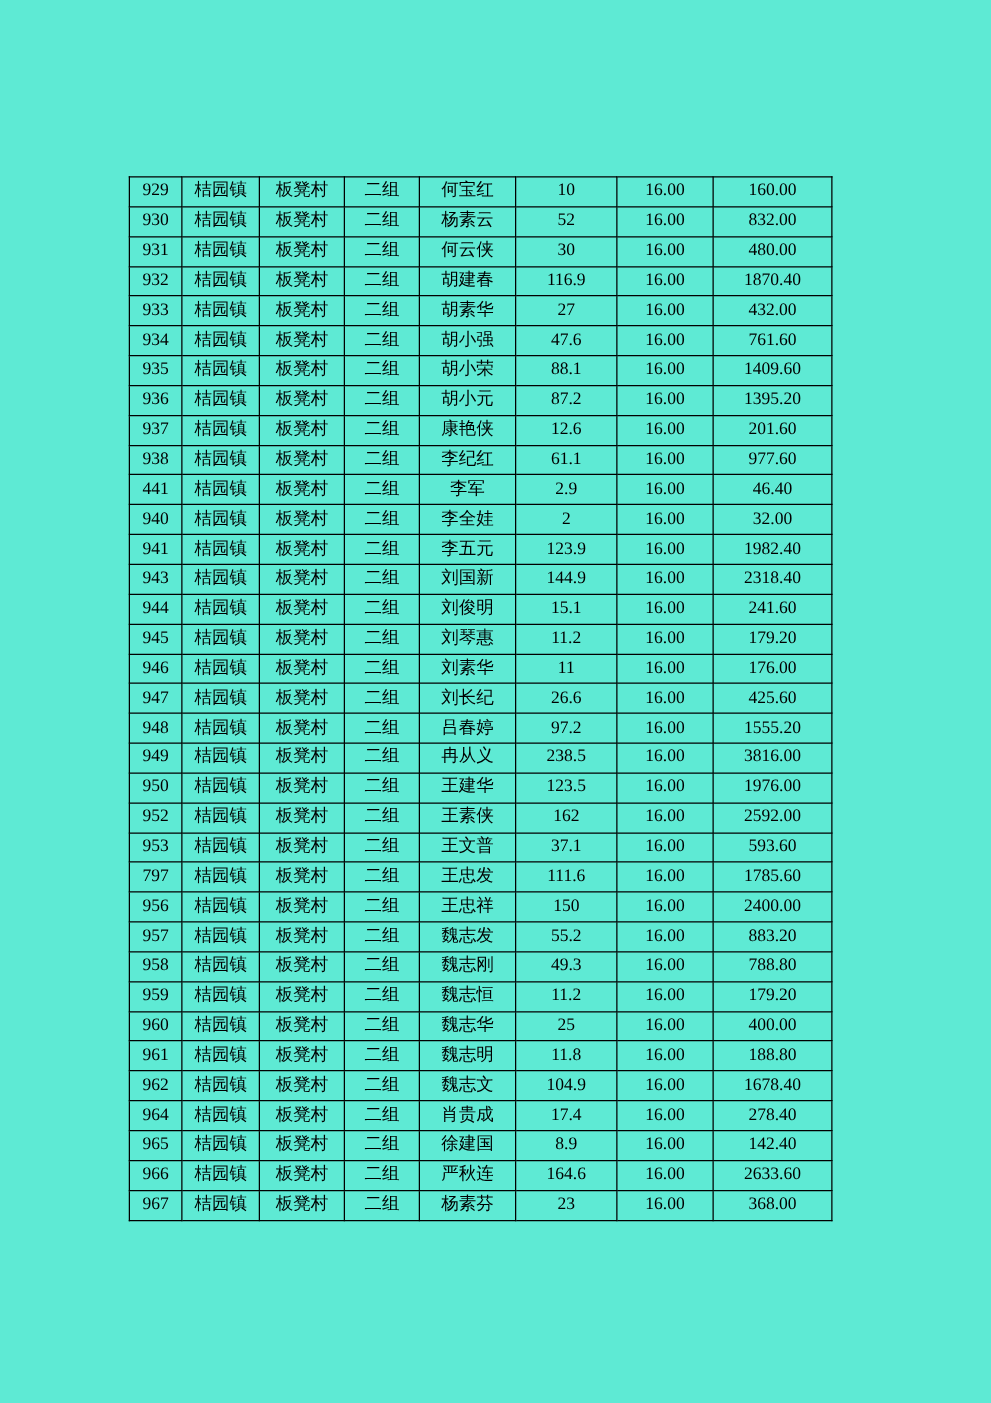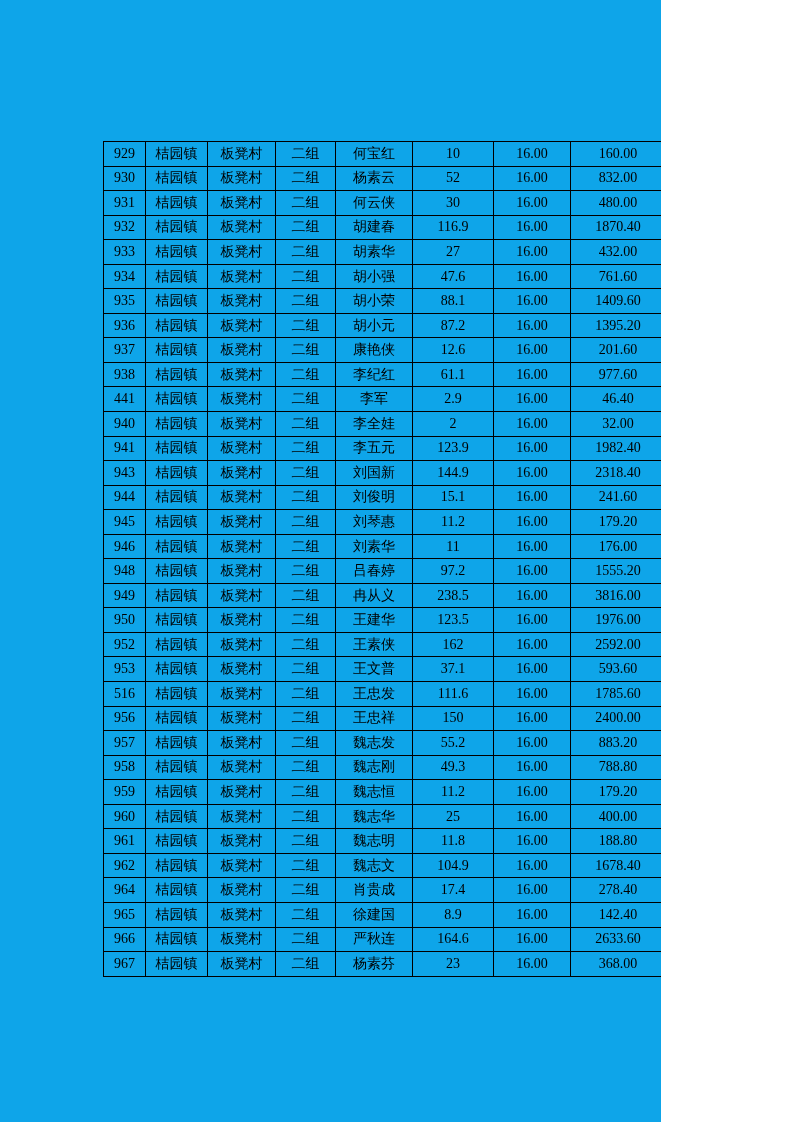--- a/index.html
+++ b/index.html
@@ -11,23 +11,23 @@
     height: 1122px;
     background: #ffffff;
     position: relative;
     font-family: "Liberation Serif", "DejaVu Serif", serif;
     color: #000000;
   }
   .page {
     position: absolute;
     left: 0;
     top: 0;
-    width: 661px;
+    width: 793px;
     height: 1122px;
-    background: #0ea5e9;
+    background: #5eead4;
     overflow: hidden;
   }
   table.data-table {
     position: absolute;
     left: 103px;
     top: 141px;
     width: 562px;
     height: 836px;
     border-collapse: collapse;
     table-layout: fixed;
@@ -231,20 +231,30 @@
           <td>946</td>
           <td>桔园镇</td>
           <td>板凳村</td>
           <td>二组</td>
           <td>刘素华</td>
           <td>11</td>
           <td>16.00</td>
           <td>176.00</td>
         </tr>
         <tr>
+          <td>947</td>
+          <td>桔园镇</td>
+          <td>板凳村</td>
+          <td>二组</td>
+          <td>刘长纪</td>
+          <td>26.6</td>
+          <td>16.00</td>
+          <td>425.60</td>
+        </tr>
+        <tr>
           <td>948</td>
           <td>桔园镇</td>
           <td>板凳村</td>
           <td>二组</td>
           <td>吕春婷</td>
           <td>97.2</td>
           <td>16.00</td>
           <td>1555.20</td>
         </tr>
         <tr>
@@ -281,21 +291,21 @@
           <td>953</td>
           <td>桔园镇</td>
           <td>板凳村</td>
           <td>二组</td>
           <td>王文普</td>
           <td>37.1</td>
           <td>16.00</td>
           <td>593.60</td>
         </tr>
         <tr>
-          <td>516</td>
+          <td>797</td>
           <td>桔园镇</td>
           <td>板凳村</td>
           <td>二组</td>
           <td>王忠发</td>
           <td>111.6</td>
           <td>16.00</td>
           <td>1785.60</td>
         </tr>
         <tr>
           <td>956</td>

